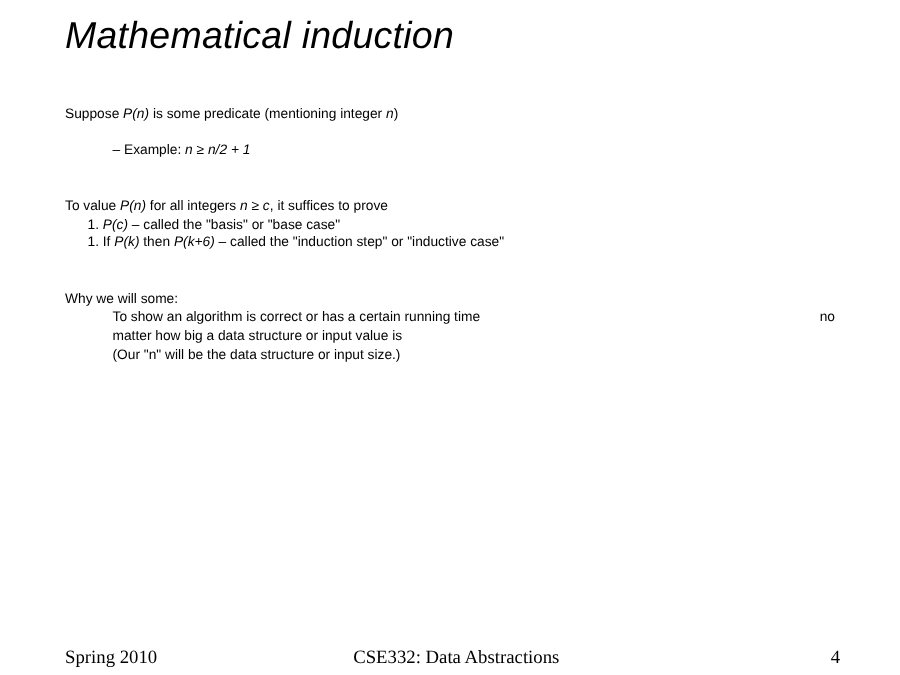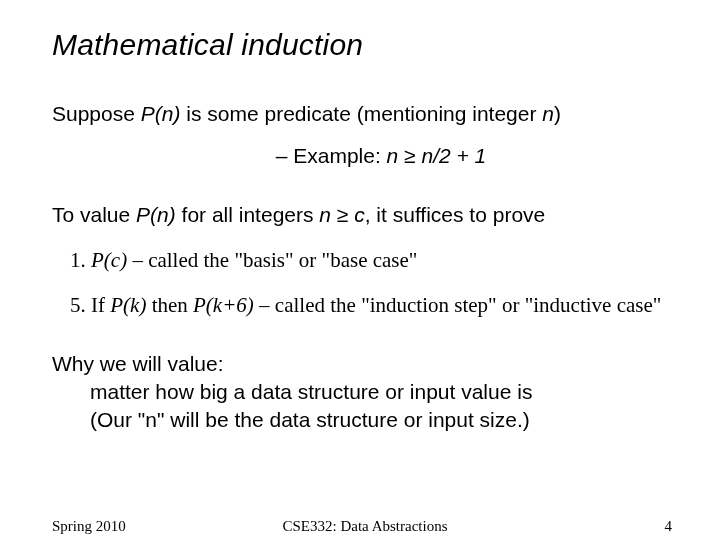--- a/index.html
+++ b/index.html
@@ -8,47 +8,45 @@
     width: 720px;
     height: 540px;
     background: #fff;
     font-family: Arial, Helvetica, sans-serif;
     color: #000;
   }
   .slide {
     box-sizing: border-box;
     width: 720px;
     height: 540px;
-    padding: 28px 48px 20px 52px;
+    padding: 12px 48px 20px 52px;
     position: relative;
   }
   .title {
     font-size: 30px;
     font-style: italic;
     font-weight: 400;
     margin: 0 0 38px 0;
     letter-spacing: 0.2px;
   }
   .body {
-    font-size: 21px;
+    font-size: 11px;
     line-height: 1.35;
   }
   .para {
     margin: 0 0 14px 0;
   }
   .sub {
     margin: 0 0 30px 38px;
-    text-align: center;
   }
   .block {
     margin: 0 0 30px 0;
   }
   .numlist {
-    margin: 17px 0 0 18px;
-    font-family: Liberation Serif, serif;
+    margin: 0 0 0 18px;
   }
   .why-indent {
     margin-left: 38px;
   }
   .why-wrap {
     position: relative;
   }
   .why-no {
     position: absolute;
     right: 4px;
@@ -85,26 +83,30 @@
     </p>
 
     <div class="block">
       <div>
         <span>To value </span><span class="it">P(n)</span><span> for all integers </span><span class="it">n ≥ c</span><span>, it suffices to prove</span>
       </div>
       <div class="numlist">
         <span>1.   </span><span class="it">P(c)</span><span> – called the "basis" or "base case"</span>
       </div>
       <div class="numlist">
-        <span>5.   If </span><span class="it">P(k)</span><span> then </span><span class="it">P(k+6)</span><span> – called the "induction step" or "inductive case"</span>
+        <span>1.   If </span><span class="it">P(k)</span><span> then </span><span class="it">P(k+6)</span><span> – called the "induction step" or "inductive case"</span>
       </div>
     </div>
 
     <div class="block">
-      <div>Why we will value:</div>
+      <div>Why we will some:</div>
+      <div class="why-indent why-wrap">
+        <span>To show an algorithm is correct or has a certain running time</span>
+        <span class="why-no">no</span>
+      </div>
       <div class="why-indent">matter how big a data structure or input value is</div>
       <div class="why-indent">(Our "n" will be the data structure or input size.)</div>
     </div>
 
   </div>
 
   <div class="footer">
     <span class="footer-left">Spring 2010</span>
     <span class="footer-center">CSE332: Data Abstractions</span>
     <span class="footer-right">4</span>

